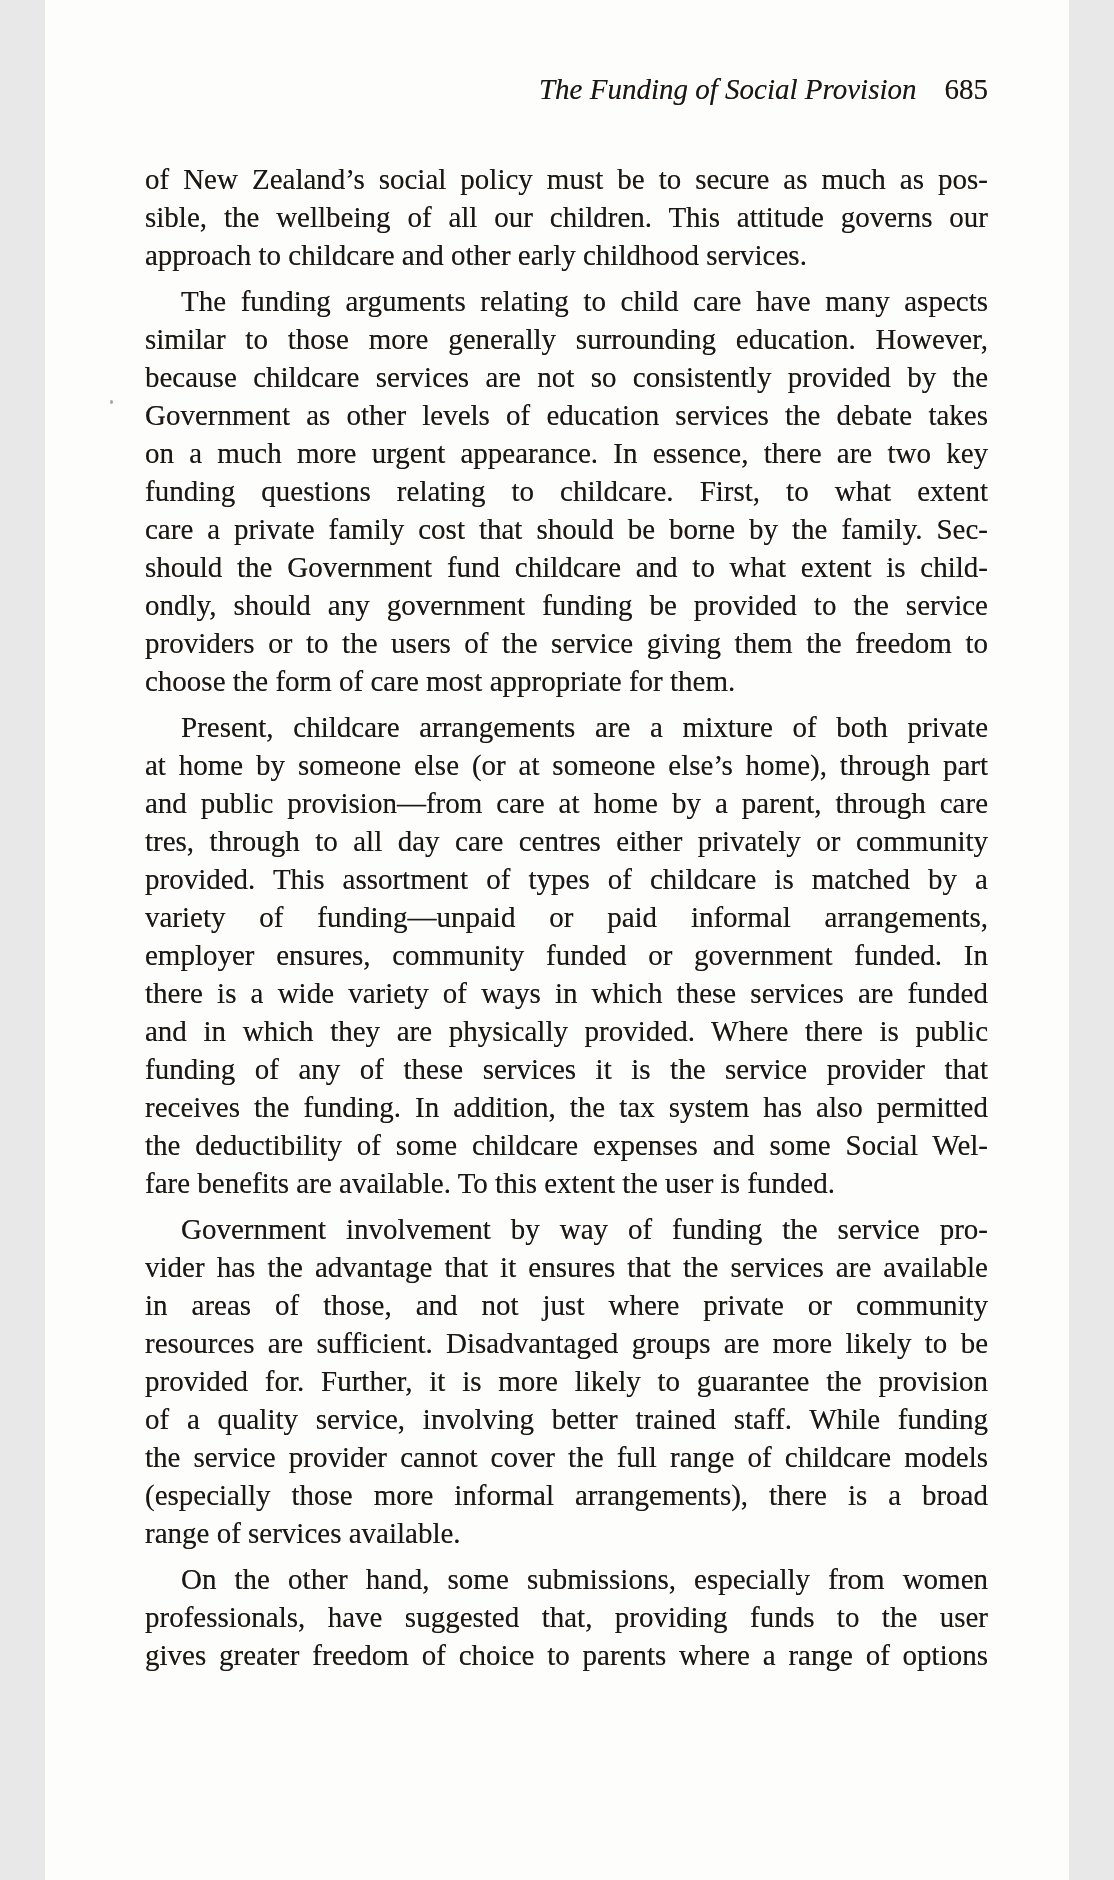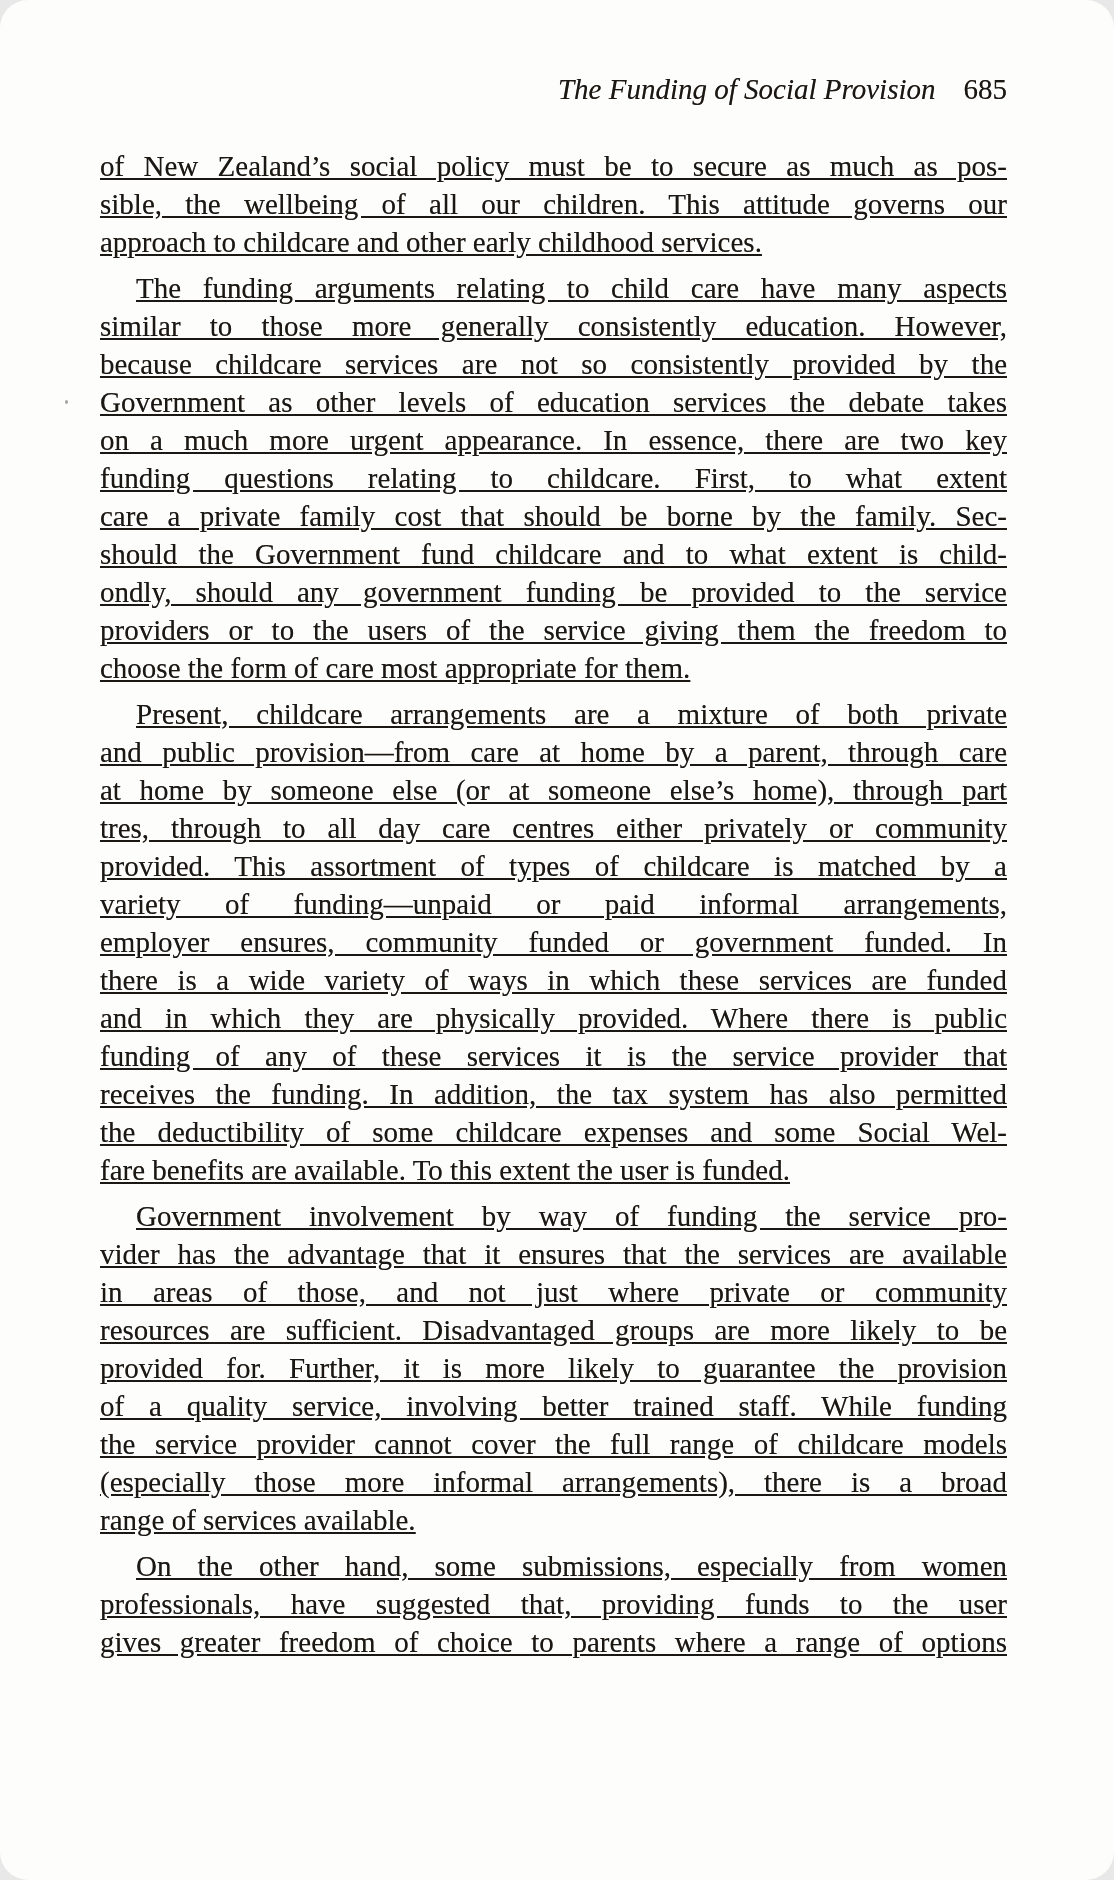--- a/index.html
+++ b/index.html
@@ -2,50 +2,48 @@
 <html><head>
 <meta charset="utf-8">
 <style>
   html, body {
     margin: 0;
     padding: 0;
     background: #e8e8e8;
   }
   .page {
     position: relative;
-    width: 1114px;
+    width: 1024px;
     height: 1880px;
     margin: 0 auto;
     background: #fdfdfb;
     color: #1b1713;
     font-family: "Liberation Serif", "DejaVu Serif", serif;
     font-size: 29px;
     line-height: 38px;
     box-sizing: border-box;
-    padding: 70px 107px 0 100px;
+    padding: 70px 81px 0 100px;
     text-shadow: 0 0 0.5px rgba(20, 15, 10, 0.55);
     overflow: hidden;
-    border-radius: 28px;
   }
   .running-header {
     text-align: right;
     height: 38px;
     overflow: hidden;
     white-space: nowrap;
   }
   .header-title {
     font-style: italic;
   }
   .header-page-num {
     font-style: normal;
     margin-left: 28px;
   }
   .page-body {
-    margin-top: 39px;
-    text-decoration: underline;
+    margin-top: 52px;
   }
   .paragraph {
     margin: 0;
   }
   .paragraph:not(:first-child) {
     margin-top: 8px;
   }
   .line {
     height: 38px;
     overflow: hidden;
@@ -78,35 +76,35 @@
   </div>
   <div class="scan-speck"></div>
   <div class="page-body">
       <div class="paragraph">
         <div class="line first">of New Zealand’s social policy must be to secure as much as pos-</div>
         <div class="line">sible, the wellbeing of all our children. This attitude governs our</div>
         <div class="line para-end">approach to childcare and other early childhood services.</div>
       </div>
       <div class="paragraph indent">
         <div class="line first">The funding arguments relating to child care have many aspects</div>
-        <div class="line">similar to those more generally consistently education. However,</div>
+        <div class="line">similar to those more generally surrounding education. However,</div>
         <div class="line">because childcare services are not so consistently provided by the</div>
         <div class="line">Government as other levels of education services the debate takes</div>
         <div class="line">on a much more urgent appearance. In essence, there are two key</div>
         <div class="line">funding questions relating to childcare. First, to what extent</div>
         <div class="line">care a private family cost that should be borne by the family. Sec-</div>
         <div class="line">should the Government fund childcare and to what extent is child-</div>
         <div class="line">ondly, should any government funding be provided to the service</div>
         <div class="line">providers or to the users of the service giving them the freedom to</div>
         <div class="line para-end">choose the form of care most appropriate for them.</div>
       </div>
       <div class="paragraph indent">
         <div class="line first">Present, childcare arrangements are a mixture of both private</div>
+        <div class="line">at home by someone else (or at someone else’s home), through part</div>
         <div class="line">and public provision—from care at home by a parent, through care</div>
-        <div class="line">at home by someone else (or at someone else’s home), through part</div>
         <div class="line">tres, through to all day care centres either privately or community</div>
         <div class="line">provided. This assortment of types of childcare is matched by a</div>
         <div class="line">variety of funding—unpaid or paid informal arrangements,</div>
         <div class="line">employer ensures, community funded or government funded. In</div>
         <div class="line">there is a wide variety of ways in which these services are funded</div>
         <div class="line">and in which they are physically provided. Where there is public</div>
         <div class="line">funding of any of these services it is the service provider that</div>
         <div class="line">receives the funding. In addition, the tax system has also permitted</div>
         <div class="line">the deductibility of some childcare expenses and some Social Wel-</div>
         <div class="line para-end">fare benefits are available. To this extent the user is funded.</div>

